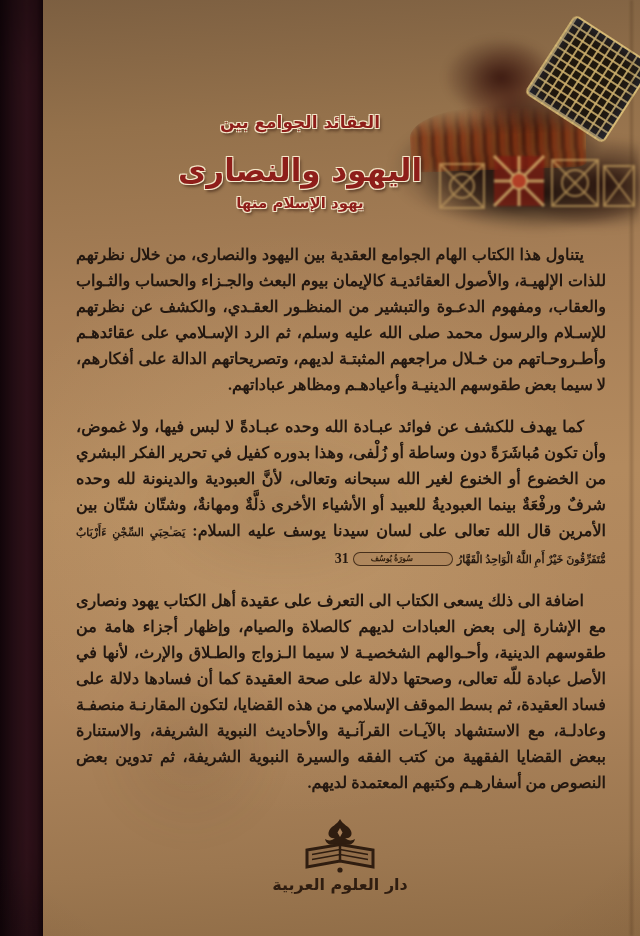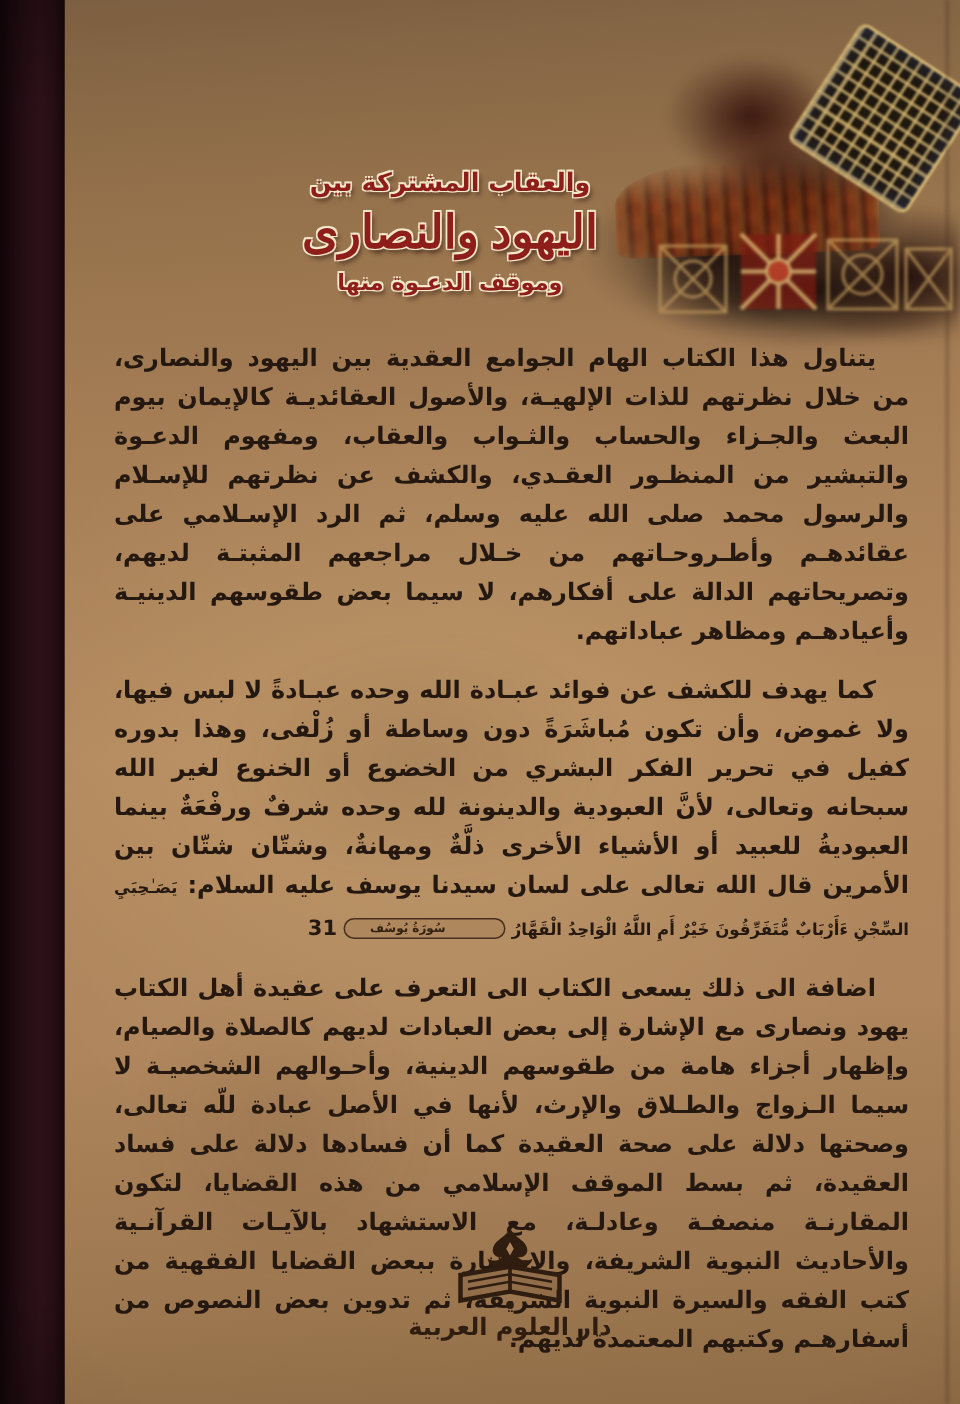--- a/index.html
+++ b/index.html
@@ -53,33 +53,33 @@
     background:repeating-linear-gradient(88deg, rgba(192,82,26,.85) 0 3px, rgba(70,15,8,.72) 3px 6px, rgba(232,142,52,.8) 6px 8px, rgba(50,10,6,.78) 8px 13px);
     -webkit-mask-image:linear-gradient(to bottom, transparent 0, #000 46%);
     mask-image:linear-gradient(to bottom, transparent 0, #000 46%);
     filter:blur(2.2px);}
   .art-squares{position:absolute;left:50px;top:146px;width:205px;height:78px;filter:blur(1px);opacity:.85;}
 
   
   .title-block{position:absolute;top:112px;left:102px;width:396px;text-align:center;
     direction:rtl;color:#8e1e1a;font-weight:bold;z-index:5;}
   .title-block .kicker{font-size:17px;}
-  .title-block .main{font-size:31px;margin-top:4px;font-family:Liberation Serif, serif;}
+  .title-block .main{font-size:31px;margin-top:20px;}
   .title-block .subtitle{font-size:15px;margin-top:6px;}
   .outlined{
     text-shadow:
       -1px -1px 0 rgba(246,234,204,.95), 1px -1px 0 rgba(246,234,204,.95),
       -1px 1px 0 rgba(246,234,204,.95), 1px 1px 0 rgba(246,234,204,.95),
       0 0 2px rgba(246,234,204,.6), 2px 3px 3px rgba(40,15,8,.5);}
 
   
   .body-text{position:absolute;top:226px;right:34px;left:76px;z-index:5;
     direction:rtl;text-align:justify;color:#241810;
     font-size:16px;line-height:26px;font-weight:bold;}
-  .body-text p{margin:0 0 13px;text-indent:22px;}
+  .body-text p{margin:16px 0 13px;text-indent:22px;font-family:Liberation Serif, serif;}
   .verse{font-size:11px;}
   .verse-ref{display:inline-block;direction:rtl;font-size:8px;font-weight:bold;
     line-height:10px;padding:1px 17px;margin:0 4px;border:1px solid rgba(52,32,16,.85);
     border-radius:9px;vertical-align:2px;color:#32200f;background:rgba(120,85,50,.12);}
   .verse-num{font-size:14px;}
 
   
   .publisher{position:absolute;top:818px;left:0;right:0;text-align:center;
     color:#2f1d10;z-index:5;padding-left:40px;}
   .publisher svg{display:block;margin:0 auto;}
@@ -114,23 +114,23 @@
         <path d="M62 10 L112 60 M112 10 L62 60 M87 10 L87 60 M62 35 L112 35" stroke="#e2bb74" stroke-width="3" fill="none" opacity="0.9"></path>
         <circle cx="87" cy="35" r="8" fill="#c8452a" stroke="#e2bb74" stroke-width="2"></circle>
       </g>
     </svg>
   </div>
 
   <div class="spine"></div>
   <div class="right-edge"></div>
 
   <div class="title-block">
-    <div class="kicker outlined">والعقاب المشتركة بين</div>
+    <div class="kicker outlined">العقائد الجوامع بين</div>
     <div class="main outlined">اليهود والنصارى</div>
-    <div class="subtitle outlined">وموقف الدعـوة منها</div>
+    <div class="subtitle outlined">يهود الإسلام منها</div>
   </div>
 
   <div class="body-text">
     <p>يتناول هذا الكتاب الهام الجوامع العقدية بين اليهود والنصارى، من خلال نظرتهم للذات الإلهيـة، والأصول العقائديـة كالإيمان بيوم البعث والجـزاء والحساب والثـواب والعقاب، ومفهوم الدعـوة والتبشير من المنظـور العقـدي، والكشف عن نظرتهم للإسـلام والرسول محمد صلى الله عليه وسلم، ثم الرد الإسـلامي على عقائدهـم وأطـروحـاتهم من خـلال مراجعهم المثبتـة لديهم، وتصريحاتهم الدالة على أفكارهم، لا سيما بعض طقوسهم الدينيـة وأعيادهـم ومظاهر عباداتهم.</p>
     <p><span>كما يهدف للكشف عن فوائد عبـادة الله وحده عبـادةً لا لبس فيها، ولا غموض، وأن تكون مُباشَرَةً دون وساطة أو زُلْفى، وهذا بدوره كفيل في تحرير الفكر البشري من الخضوع أو الخنوع لغير الله سبحانه وتعالى، لأنَّ العبودية والدينونة لله وحده شرفٌ ورفْعَةٌ بينما العبوديةُ للعبيد أو الأشياء الأخرى ذلَّةٌ ومهانةٌ، وشتّان شتّان بين الأمرين قال الله تعالى على لسان سيدنا يوسف عليه السلام: </span><span class="verse">يَصَـٰحِبَيِ السِّجْنِ ءَأَرْبَابٌ مُّتَفَرِّقُونَ خَيْرٌ أَمِ اللَّهُ الْوَاحِدُ الْقَهَّارُ</span><span class="verse-ref">سُورَةُ يُوسُف</span><span class="verse-num">31</span></p>
     <p>اضافة الى ذلك يسعى الكتاب الى التعرف على عقيدة أهل الكتاب يهود ونصارى مع الإشارة إلى بعض العبادات لديهم كالصلاة والصيام، وإظهار أجزاء هامة من طقوسهم الدينية، وأحـوالهم الشخصيـة لا سيما الـزواج والطـلاق والإرث، لأنها في الأصل عبادة للّه تعالى، وصحتها دلالة على صحة العقيدة كما أن فسادها دلالة على فساد العقيدة، ثم بسط الموقف الإسلامي من هذه القضايا، لتكون المقارنـة منصفـة وعادلـة، مع الاستشهاد بالآيـات القرآنـية والأحاديث النبوية الشريفة، والاستنارة ببعض القضايا الفقهية من كتب الفقه والسيرة النبوية الشريفة، ثم تدوين بعض النصوص من أسفارهـم وكتبهم المعتمدة لديهم.</p>
   </div>
 
   <div class="publisher">
     <svg width="80" height="56" viewBox="0 0 80 56">

